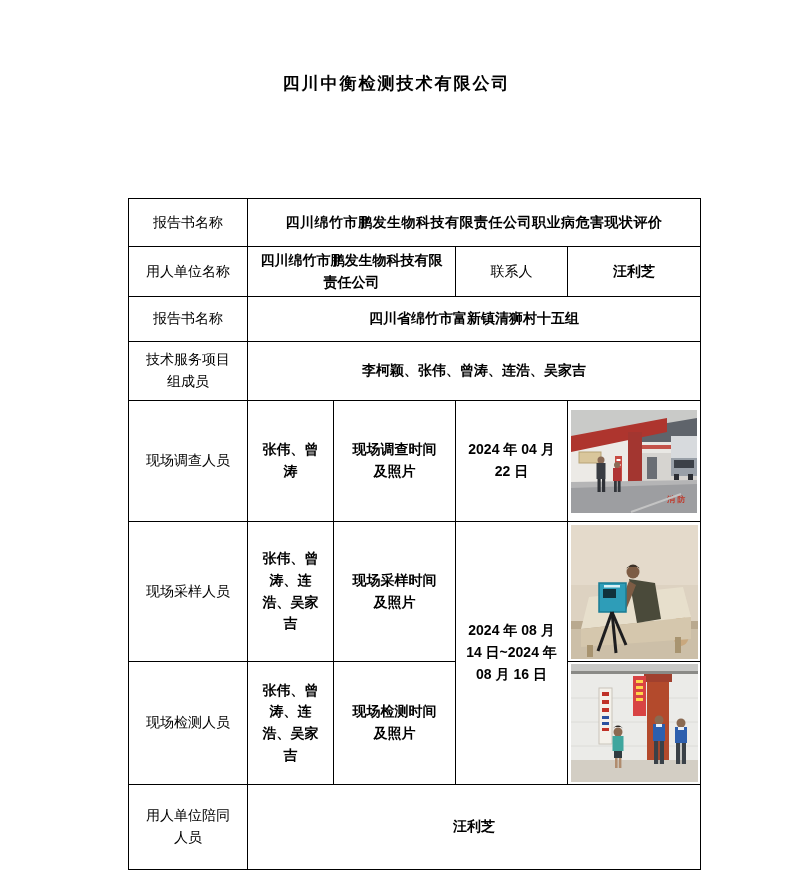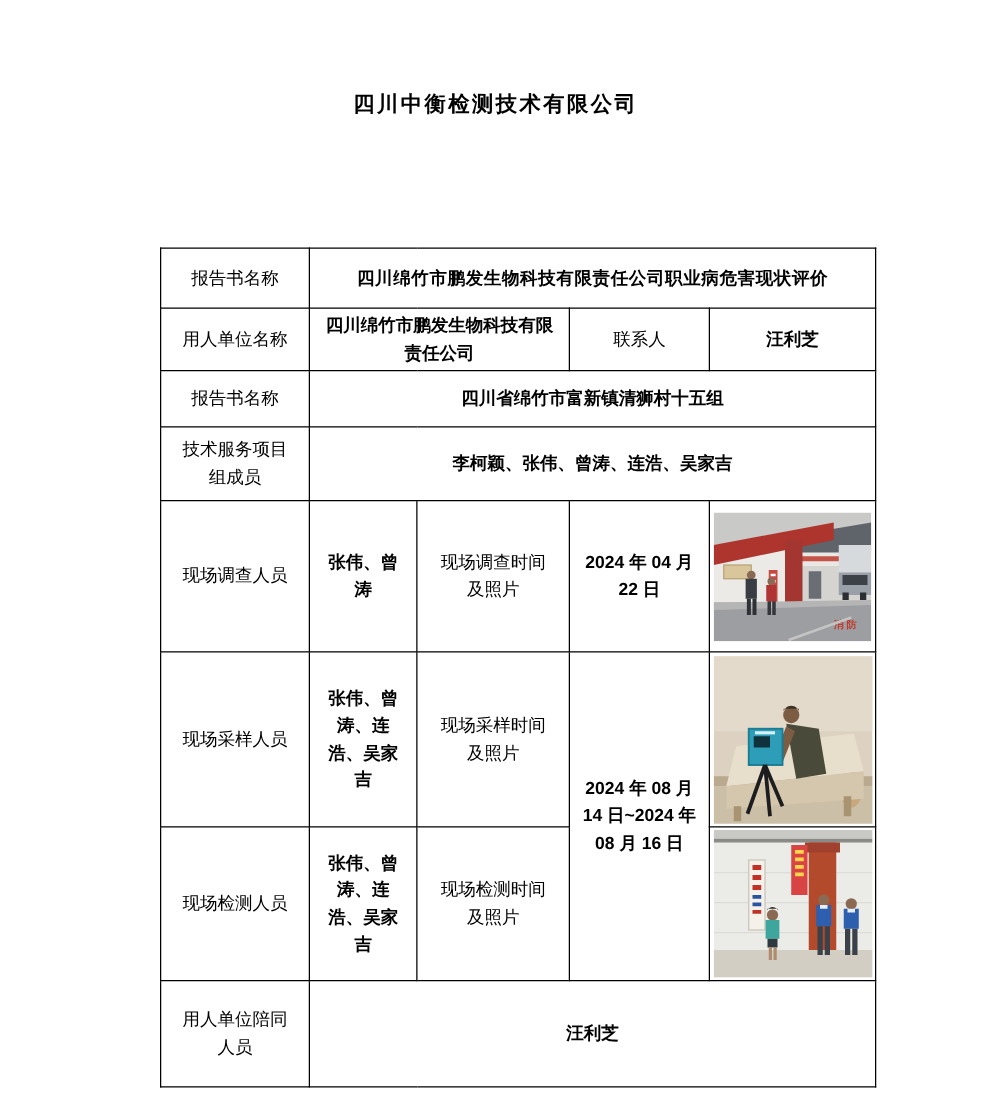--- a/index.html
+++ b/index.html
@@ -27,21 +27,21 @@
     border:1.5px solid #000;text-align:center;vertical-align:middle;
     font-size:14px;line-height:1.55;overflow:hidden;
   }
   tr.r1{height:48px}tr.r2{height:50px}tr.r3{height:45px}tr.r4{height:59px}
   tr.r5{height:121px}tr.r6{height:140px}tr.r7{height:122px}tr.r8{height:85px}
   .lbl{font-weight:normal;padding:0 12px;}
   .val{font-weight:bold;font-size:15px;padding:0 10px;}
   .report-name{letter-spacing:0.5px;padding:0 6px;}
   .company-cell{padding:0 12px;}
   .persons{font-weight:bold;font-size:15px;padding:0 9px;}
-  .tlabel{font-weight:normal;padding:0 14px;}
+  .tlabel{font-weight:bold;padding:0 14px;}
   .date{font-weight:bold;font-size:14px;padding:0 6px;}
   .photo-cell{padding:2px;}
   .photo-cell svg{display:block;margin:0 auto;}
 </style>
 </head>
 <body>
 
 <div class="page">
 
   <div class="company-title">四川中衡检测技术有限公司</div>

